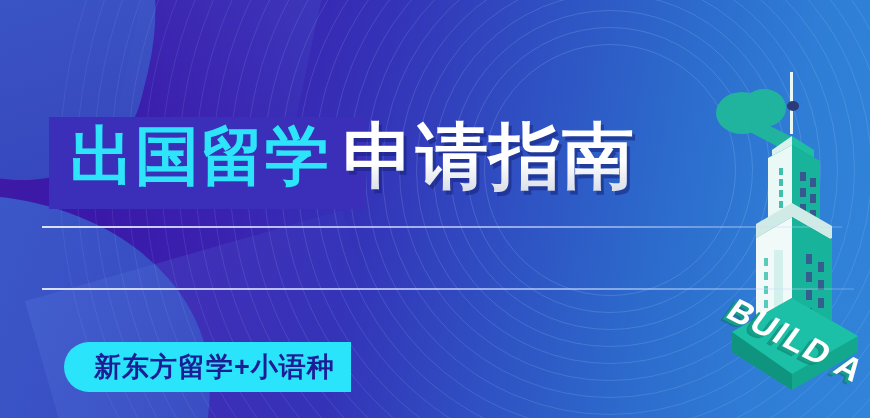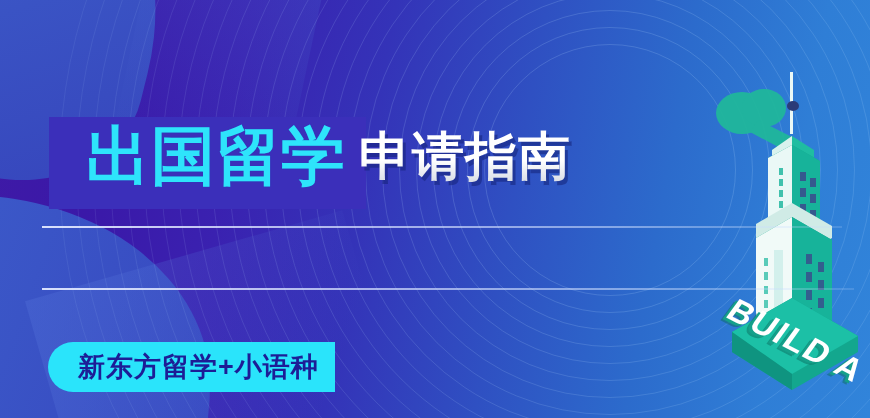--- a/index.html
+++ b/index.html
@@ -82,26 +82,26 @@
   .hl-box{
     position:absolute;left:0;top:13px;
     width:317px;height:92px;
     background:#3b2fba;
     z-index:-1;
   }
   .hl-cyan{
     font-size:64px;font-weight:bold;
     color:#2ee4fb;
     letter-spacing:1px;
-    padding-left:37px;
+    padding-left:21px;
     line-height:1;
     text-shadow:0 0 1px rgba(20,110,190,.45);
   }
   .hl-white{
-    font-size:52px;font-weight:bold;
+    font-size:72px;font-weight:bold;
     letter-spacing:1px;
     line-height:1;
     margin-left:13px;
     background:linear-gradient(180deg,#ffffff 0%,#ffffff 58%,#d9dde6 100%);
     -webkit-background-clip:text;background-clip:text;
     color:transparent;-webkit-text-fill-color:transparent;
     filter:drop-shadow(3px 4px 0 rgba(20,35,120,.55));
   }
 
   
@@ -123,21 +123,21 @@
   .sub-item{
     font-size:27px;font-weight:bold;color:#ffffff;
     letter-spacing:2px;
     white-space:nowrap;
     text-shadow:0 1px 2px rgba(25,30,110,.35);
   }
   .sub-item + .sub-item{margin-left:44px;}
 
   
   .pill{
-    position:absolute;left:48px;top:342px;
+    position:absolute;left:64px;top:342px;
     height:50px;
     display:flex;align-items:center;
     padding:0 16px 0 30px;
     background:#2ae4fb;
     border-radius:26px 0 0 26px;
     z-index:7;
   }
   .pill-text{
     font-size:27px;font-weight:bold;
     color:#1d1d96;

